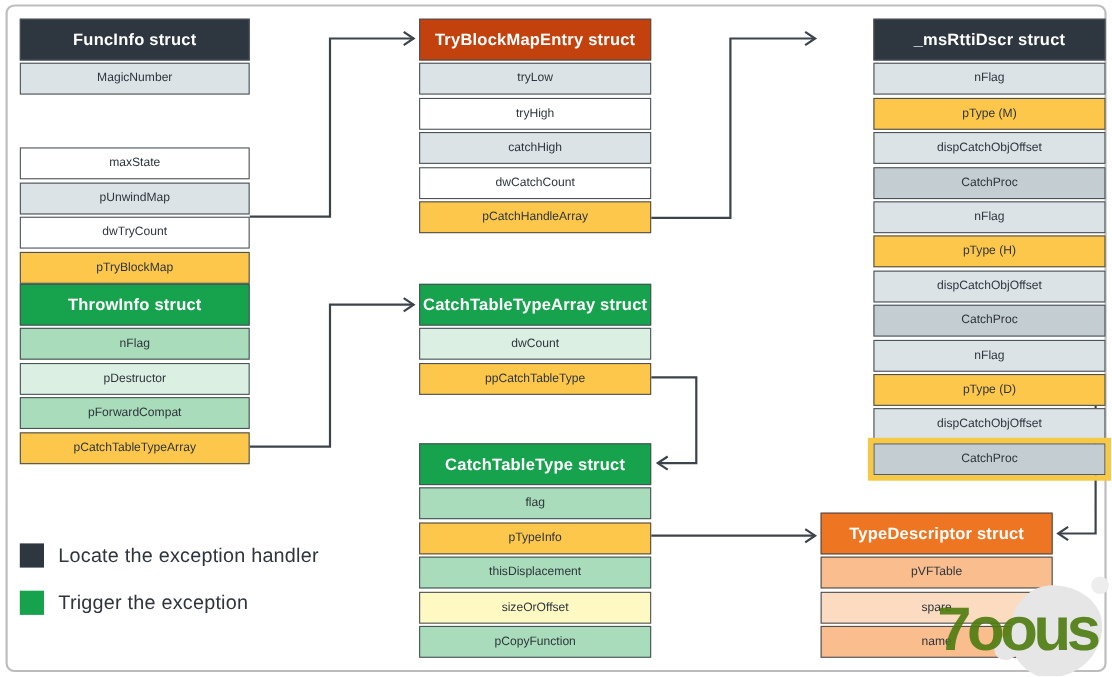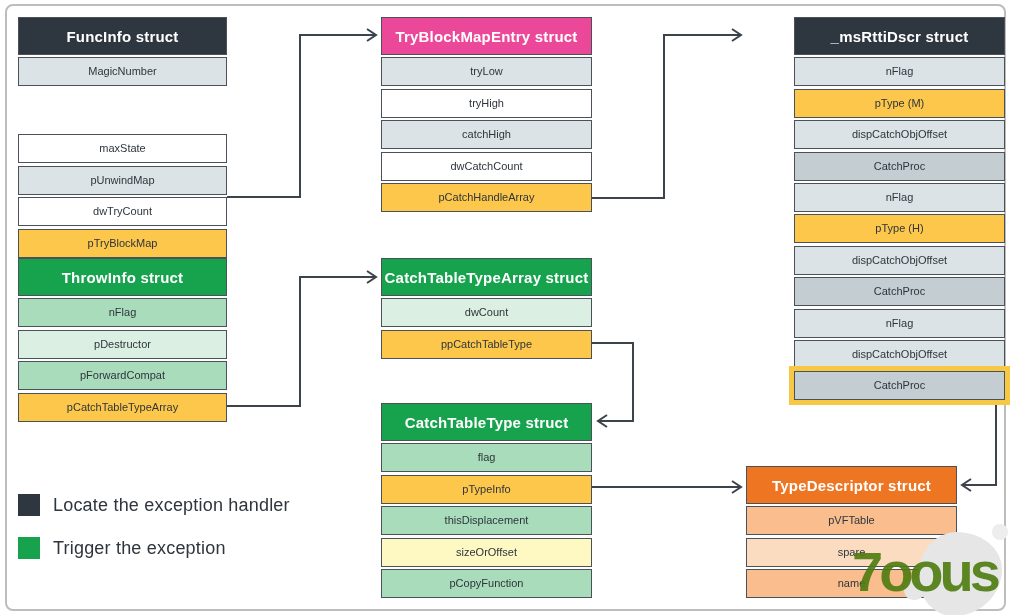--- a/index.html
+++ b/index.html
@@ -70,38 +70,39 @@
   <div id="tables">
       <div class="tbl" style="left: 18px; top: 17px; width: 209px;">
         <div class="tbl-header" style="background: rgb(46, 55, 64);">FuncInfo struct</div>
         <div class="tbl-row" style="background: rgb(220, 227, 231);">MagicNumber</div>
         <div class="tbl-row" style="background: rgb(255, 255, 255); margin-top: 48px;">maxState</div>
         <div class="tbl-row" style="background: rgb(220, 227, 231);">pUnwindMap</div>
         <div class="tbl-row" style="background: rgb(255, 255, 255);">dwTryCount</div>
         <div class="tbl-row" style="background: rgb(252, 199, 75);">pTryBlockMap</div>
       </div>
       <div class="tbl" style="left: 381px; top: 17px; width: 211px;">
-        <div class="tbl-header" style="background: #ec4899;">TryBlockMapEntry struct</div>
+        <div class="tbl-header" style="background: #c2410c;">TryBlockMapEntry struct</div>
         <div class="tbl-row" style="background: rgb(220, 227, 231);">tryLow</div>
         <div class="tbl-row" style="background: rgb(255, 255, 255);">tryHigh</div>
         <div class="tbl-row" style="background: rgb(220, 227, 231);">catchHigh</div>
         <div class="tbl-row" style="background: rgb(255, 255, 255);">dwCatchCount</div>
         <div class="tbl-row" style="background: rgb(252, 199, 75);">pCatchHandleArray</div>
       </div>
       <div class="tbl" style="left: 746px; top: 17px; width: 211px; padding-left: 48px;">
         <div class="tbl-header" style="background: rgb(46, 55, 64);">_msRttiDscr struct</div>
         <div class="tbl-row" style="background: rgb(220, 227, 231);">nFlag</div>
         <div class="tbl-row" style="background: rgb(252, 199, 75);">pType (M)</div>
         <div class="tbl-row" style="background: rgb(220, 227, 231);">dispCatchObjOffset</div>
         <div class="tbl-row" style="background: rgb(195, 205, 210);">CatchProc</div>
         <div class="tbl-row" style="background: rgb(220, 227, 231);">nFlag</div>
         <div class="tbl-row" style="background: rgb(252, 199, 75);">pType (H)</div>
         <div class="tbl-row" style="background: rgb(220, 227, 231);">dispCatchObjOffset</div>
         <div class="tbl-row" style="background: rgb(195, 205, 210);">CatchProc</div>
         <div class="tbl-row" style="background: rgb(220, 227, 231);">nFlag</div>
+        <div class="tbl-row" style="background: rgb(252, 199, 75);">pType (D)</div>
         <div class="tbl-row" style="background: rgb(220, 227, 231);">dispCatchObjOffset</div>
         <div class="tbl-row highlight" style="background: rgb(195, 205, 210);">CatchProc</div>
       </div>
       <div class="tbl" style="left: 18px; top: 258px; width: 209px;">
         <div class="tbl-header" style="background: rgb(23, 162, 77);">ThrowInfo struct</div>
         <div class="tbl-row" style="background: rgb(169, 220, 186);">nFlag</div>
         <div class="tbl-row" style="background: rgb(219, 240, 227);">pDestructor</div>
         <div class="tbl-row" style="background: rgb(169, 220, 186);">pForwardCompat</div>
         <div class="tbl-row" style="background: rgb(252, 199, 75);">pCatchTableTypeArray</div>
       </div>

